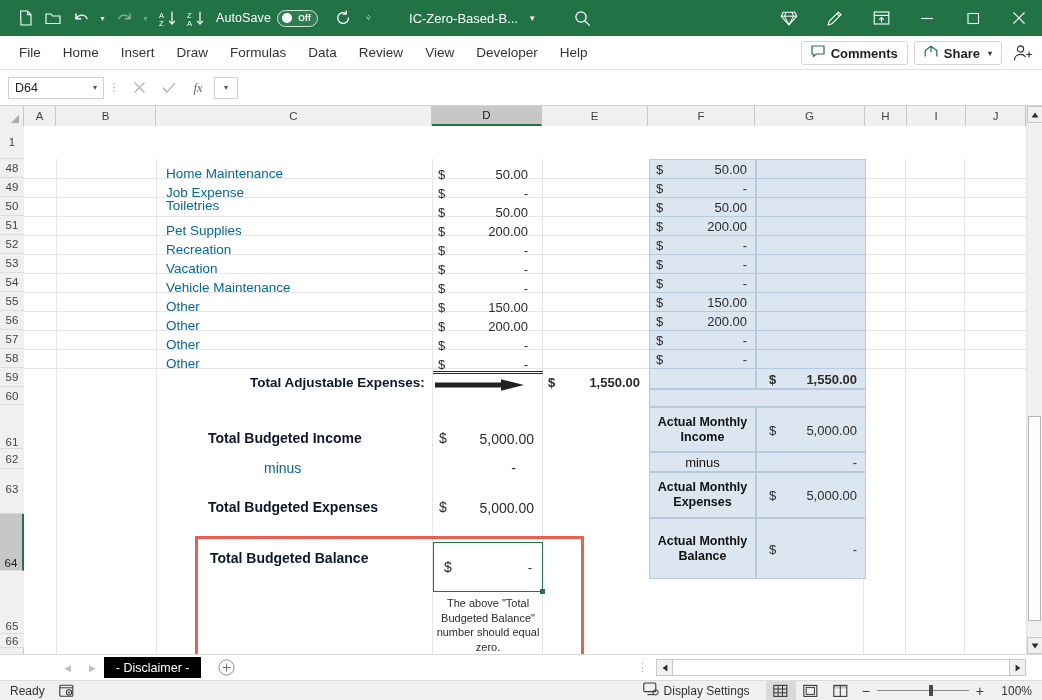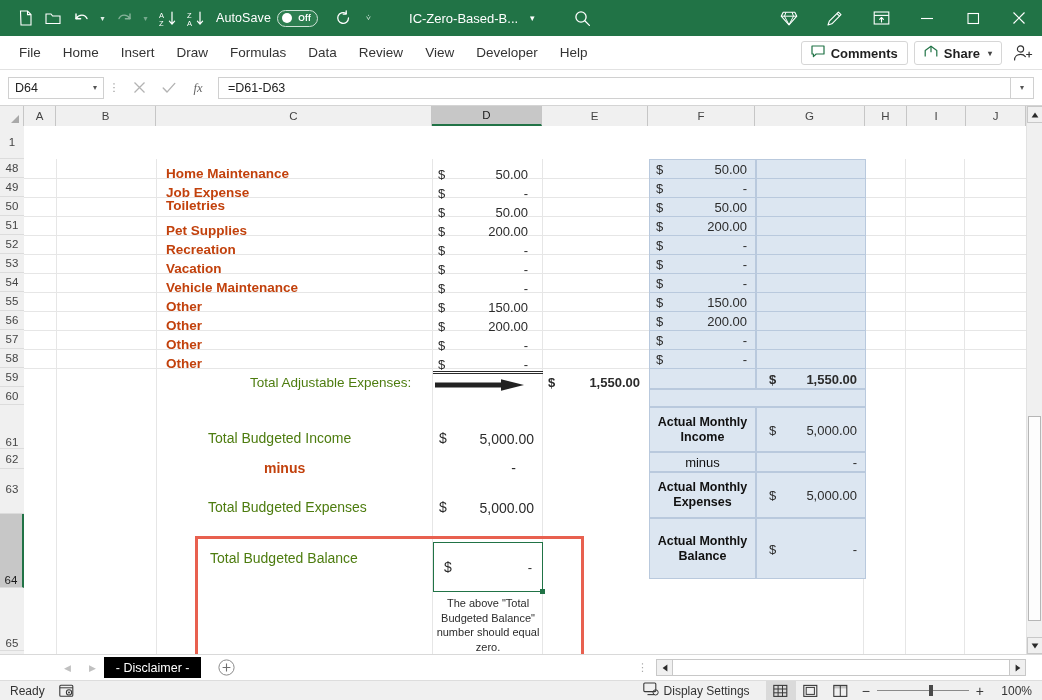--- a/index.html
+++ b/index.html
@@ -112,22 +112,22 @@
   .collineV { position:absolute; top:0; bottom:0; width:1px; background:#e6e6e6; }
 
   .title-cell {
     position:absolute; left:0; top:0; height:33px; width:1002px;
     display:flex; align-items:center; padding-left:26px;
     font-size:23px; font-weight:bold; color:#3f5873; letter-spacing:0.1px;
     font-family:"Liberation Sans", sans-serif;
     border-bottom:1px solid #9fb0c4;
   }
 
-  .lbl { position:absolute; font-size:13.5px; color:#c2410c; white-space:nowrap;font-weight:bold;}
-  .lbl.bold { font-weight:normal; color:#4d7c0f; }
+  .lbl { position:absolute; font-size:13.5px; color:#0369a1; white-space:nowrap;}
+  .lbl.bold { font-weight:bold; color:#0f172a; }
   .amt-dollar { position:absolute; font-size:13px; color:#2b2b2b; }
   .amt-val { position:absolute; font-size:13px; color:#2b2b2b; text-align:right;}
 
   
   .bluecell {
     position:absolute; background:#dce6f1; border:1px solid #b9c9dd;
   }
   .bluecell .d { position:absolute; left:6px; top:50%; transform:translateY(-50%); font-size:13px; color:#2b2b2b;}
   .bluecell .v { position:absolute; right:8px; top:50%; transform:translateY(-50%); font-size:13px; color:#2b2b2b;}
   .bluecell .t { position:absolute; left:0; right:0; top:50%; transform:translateY(-50%); text-align:center; font-size:12.5px; font-weight:bold; color:#111; line-height:15px;}
@@ -350,21 +350,20 @@
     <div class="fb-ico">
       <svg width="14" height="12" viewBox="0 0 14 12">
           <path d="M1.2 6.1l3.8 4L12.8 1.4" fill="none" stroke="#b3b3b3" stroke-width="1.4" stroke-linecap="round" stroke-linejoin="round"></path>
         </svg>
     </div>
     <div class="fb-ico">
       <svg width="15" height="15" viewBox="0 0 15 15">
           <text x="1.5" y="12" font-size="12.5" font-style="italic" font-family="Liberation Serif" fill="#666">fx</text>
         </svg>
     </div>
-    <div class="fb-input">=D61-D63</div>
     <div class="fb-expand">▾</div>
   </div>
 
   <div class="gridwrap">
 
     <div class="colhdr-row">
       <div class="corner"></div>
       <div class="ch" style="width:32px">A</div>
       <div class="ch" style="width:100px">B</div>
       <div class="ch" style="width:276px">C</div>
@@ -389,21 +388,21 @@
       <div class="rh" style="height:19px">54</div>
       <div class="rh" style="height:19px">55</div>
       <div class="rh" style="height:19px">56</div>
       <div class="rh" style="height:19px">57</div>
       <div class="rh" style="height:19px">58</div>
       <div class="rh" style="height:19px">59</div>
       <div class="rh" style="height:18px">60</div>
       <div class="rh" style="height:44px; align-items:flex-end; padding-bottom:0">61</div>
       <div class="rh" style="height:20px">62</div>
       <div class="rh" style="height:45px; align-items:flex-end; padding-bottom:18px">63</div>
-      <div class="rh sel sel-edge" style="height:74px; align-items:flex-end; padding-bottom:1px">64</div>
+      <div class="rh sel sel-edge" style="height:57px; align-items:flex-end; padding-bottom:1px">64</div>
       <div class="rh" style="height:63px; align-items:flex-end; padding-bottom:1px">65</div>
       <div class="rh" style="height:14px">66</div>
     </div>
 
     <div class="cells">
 
       <div class="collineV" style="left:32px;  top:33px;"></div>
       <div class="collineV" style="left:132px; top:33px;"></div>
       <div class="collineV" style="left:408px; top:33px;"></div>
       <div class="collineV" style="left:518px; top:33px;"></div>

